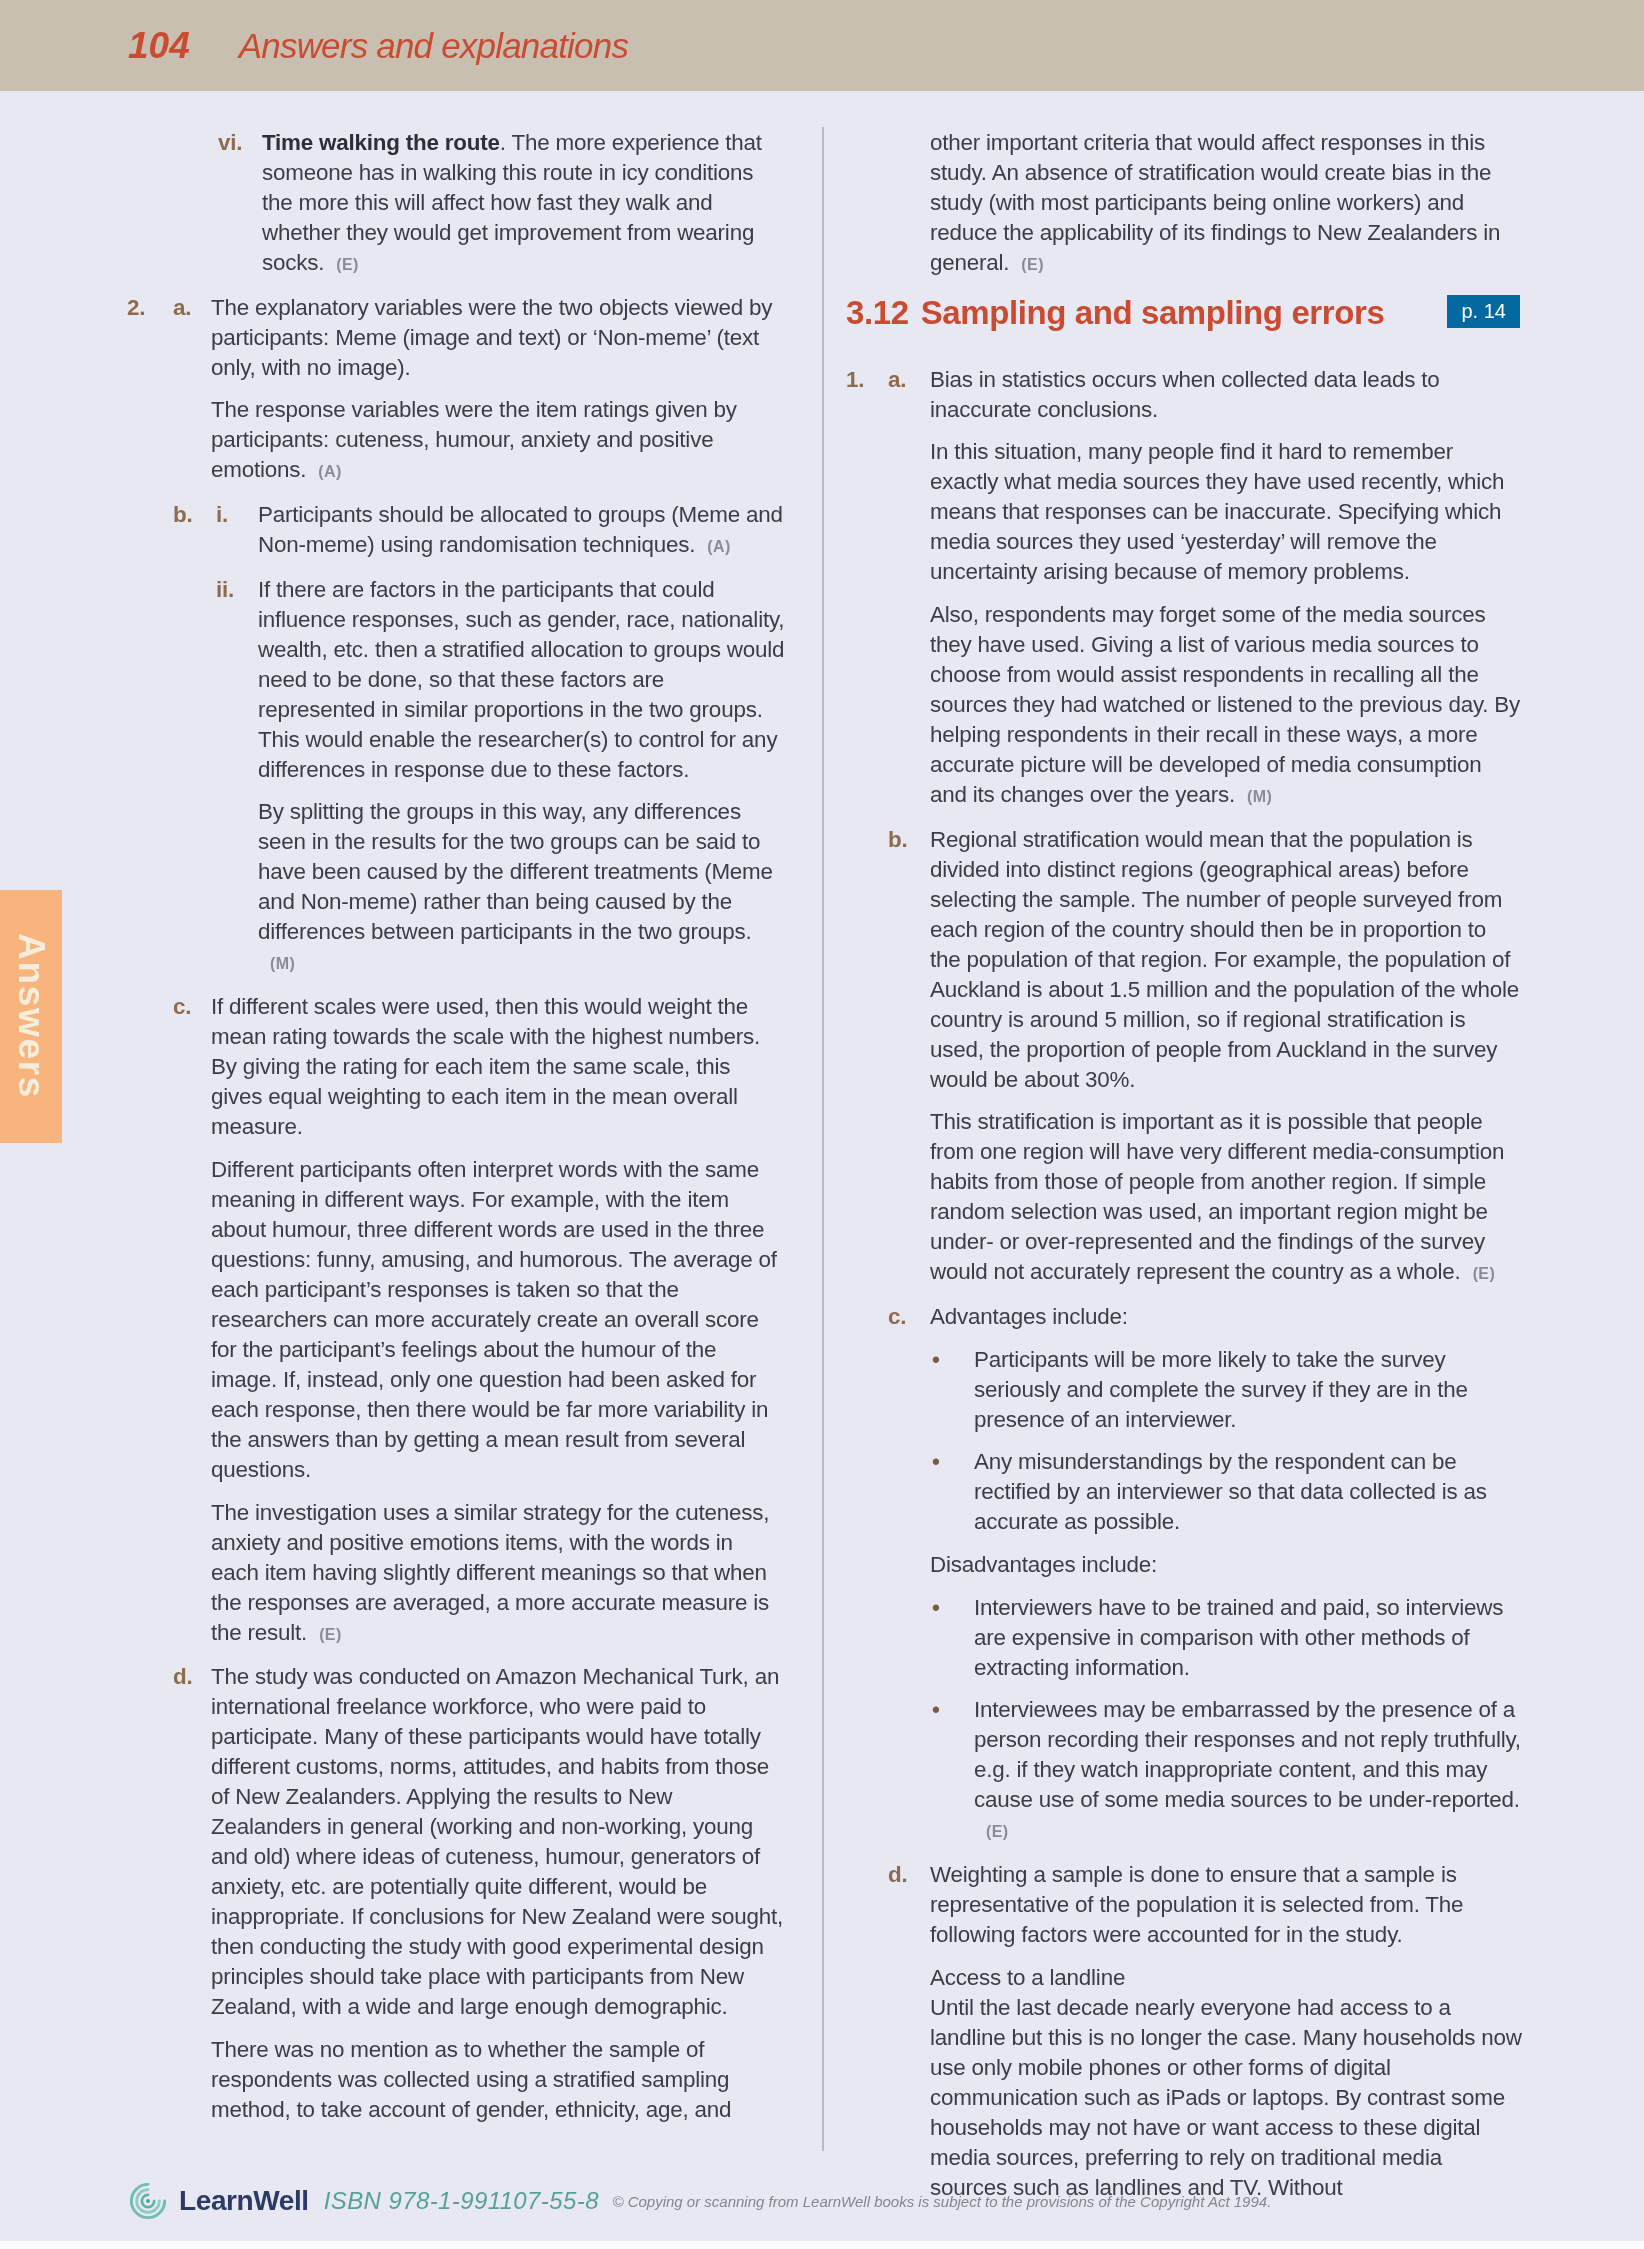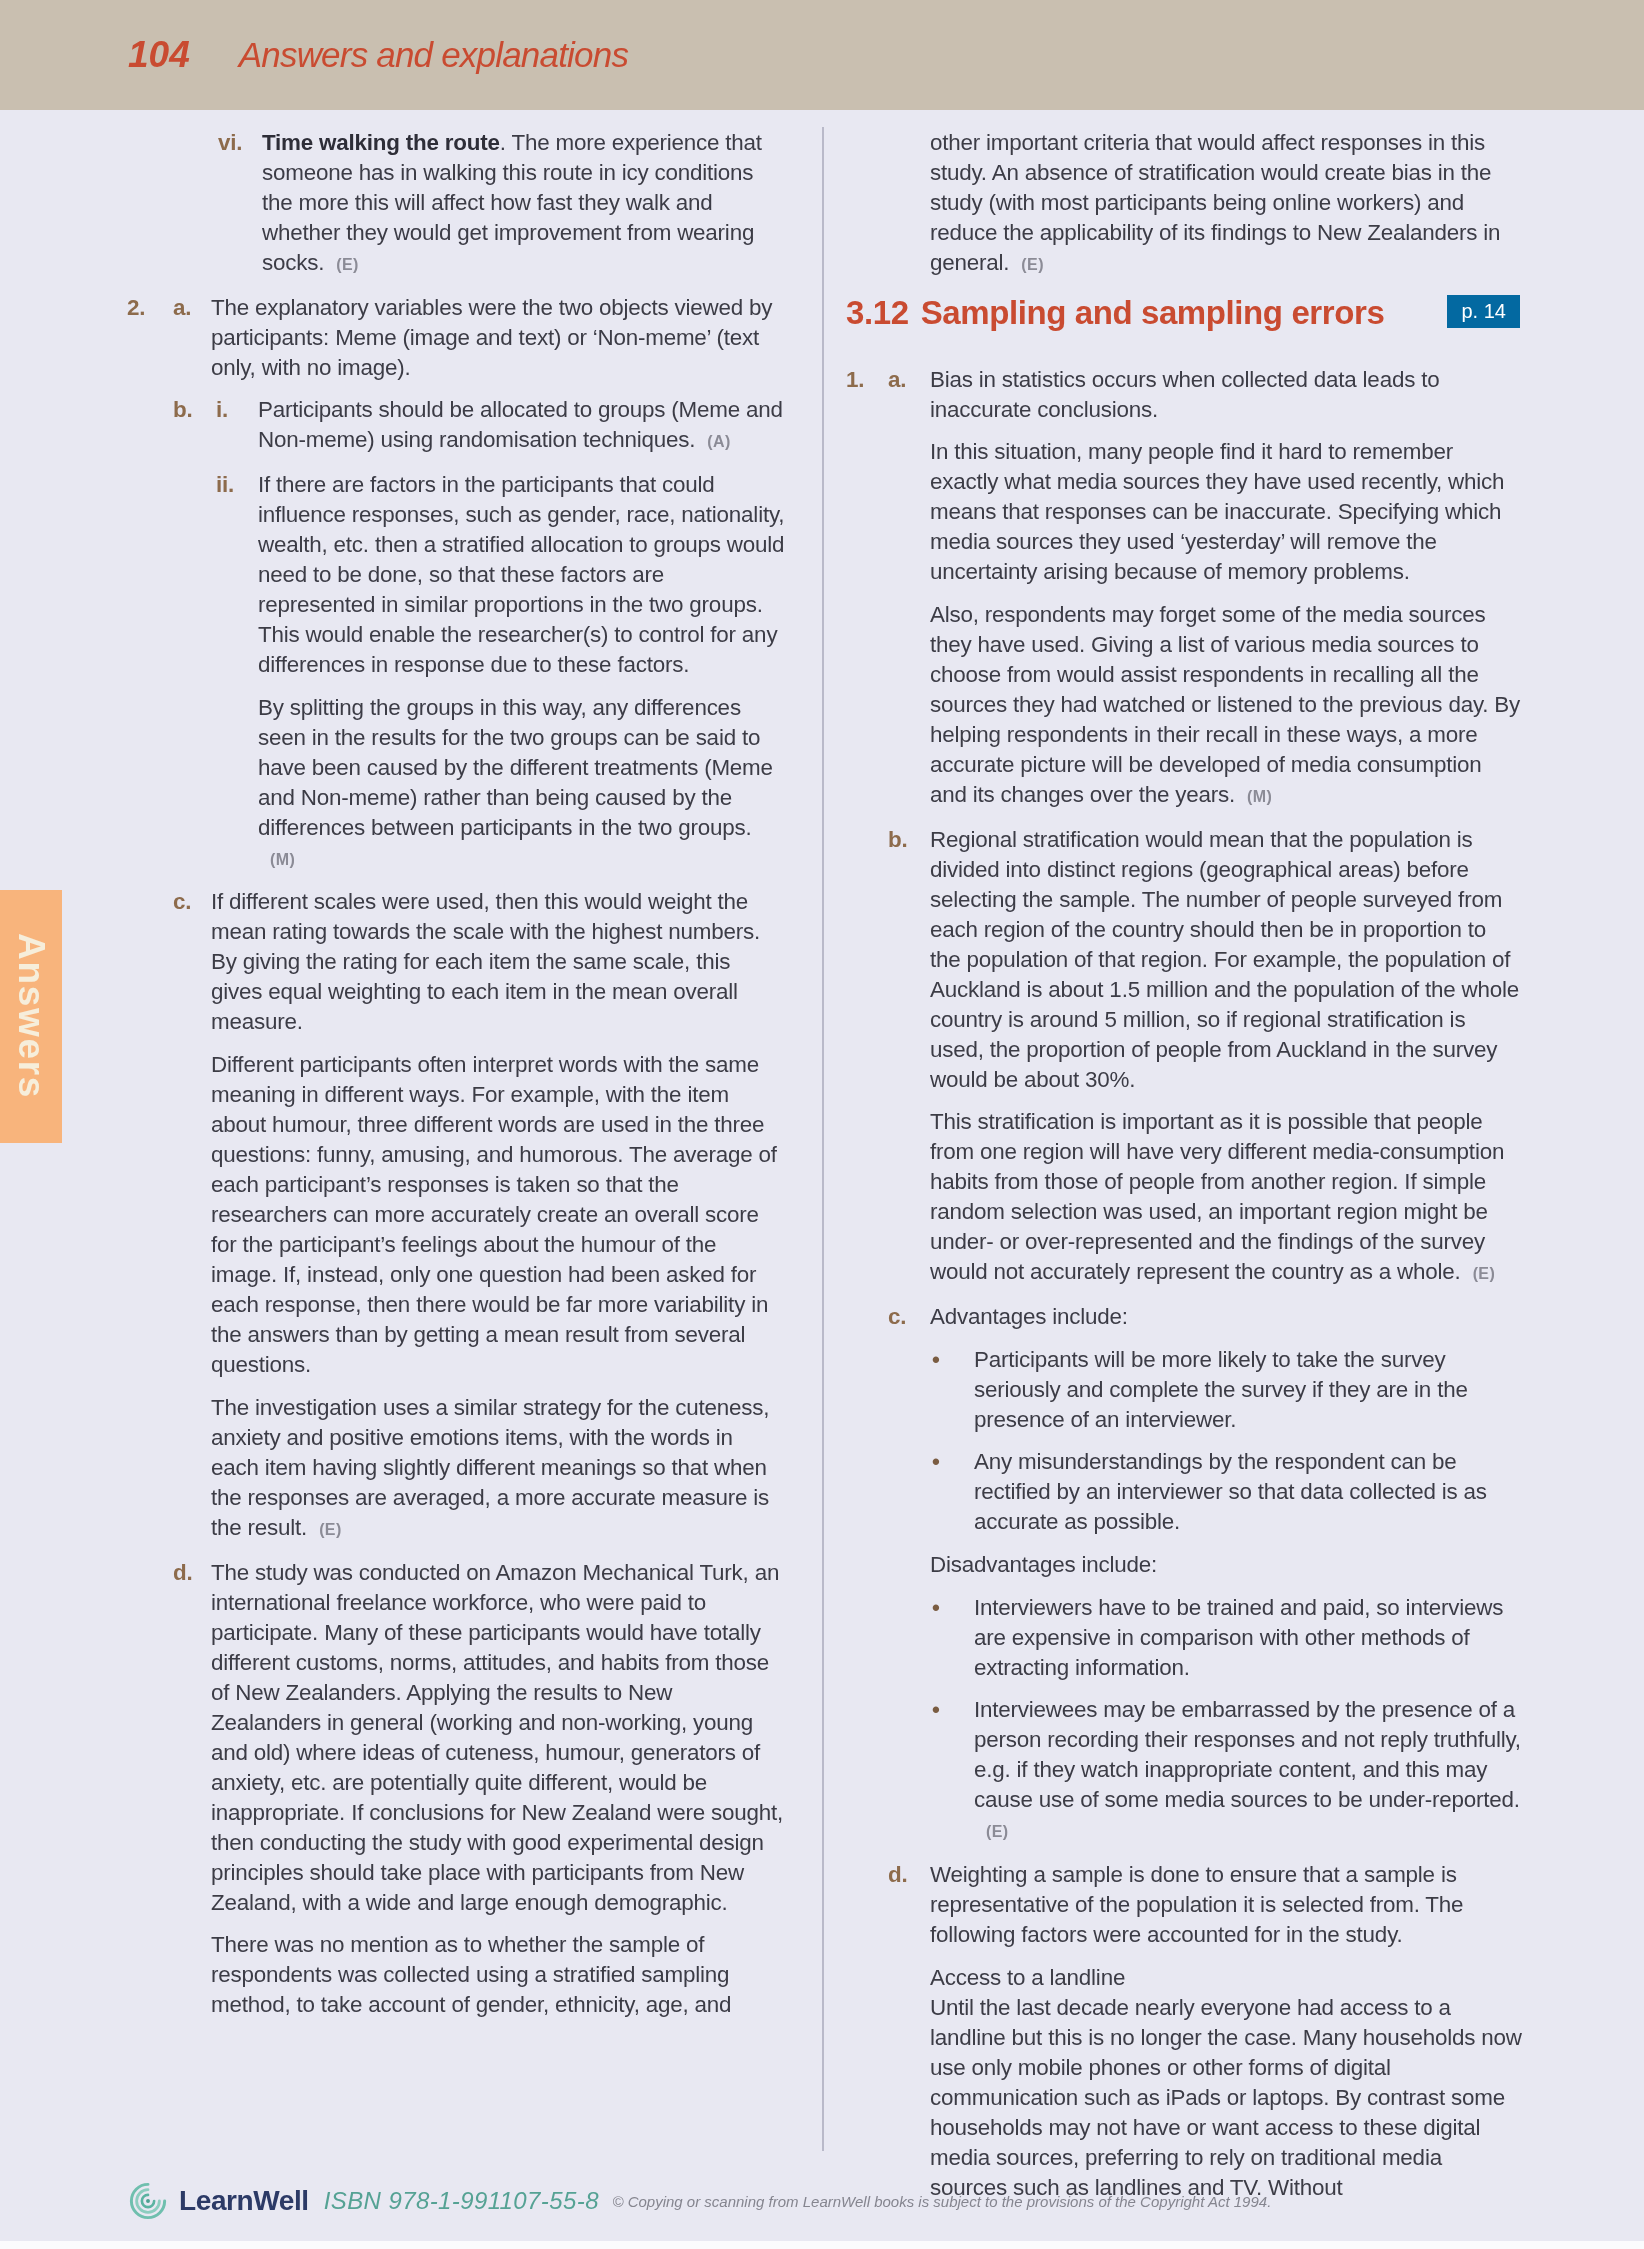--- a/index.html
+++ b/index.html
@@ -1,19 +1,19 @@
 <!DOCTYPE html>
 <html style="font-size:13.5px"><head>
 <meta charset="utf-8">
 <style>
   html,body{margin:0;padding:0;background:#555;}
   .page{position:relative;width:1644px;height:2250px;background:#e8e8f2;overflow:hidden;
         font-family:"Liberation Sans",sans-serif;color:#3c3c46;}
   
-  .header{position:absolute;top:0;left:0;width:100%;height:110px;background:#c9bfb0;
+  .header{position:absolute;top:0;left:0;width:100%;height:91px;background:#c9bfb0;
           display:flex;align-items:center;}
   .page-num{margin-left:128px;font-size:37px;font-weight:bold;font-style:italic;color:#c94b31;}
   .page-title{margin-left:49px;font-size:35px;font-style:italic;color:#c94b31;letter-spacing:-0.8px;}
   
   .col{position:absolute;top:128px;}
   .col-left{left:127px;width:659px;}
   .col-right{left:846px;width:676px;}
   .col-divider{position:absolute;left:822px;top:127px;width:1.7px;height:2024px;background:#b9b9c9;}
   .para{position:relative;margin:0 0 12.7px 0;font-size:22.4px;line-height:30px;letter-spacing:-0.2px;}
   .para.tight{margin-bottom:0;}
@@ -50,20 +50,21 @@
 
   <div class="answers-tab">
     <span>Answers</span>
   </div>
 
   <div class="col-divider"></div>
 
   <div class="col col-left" id="col-left">
       <div class="para" style="padding-left: 135px;"><span class="marker" style="left: 91px;">vi.</span><span class="bold-lead">Time walking the route</span>. The more experience that someone has in walking this route in icy conditions the more this will affect how fast they walk and whether they would get improvement from wearing socks.<span class="code">(E)</span></div>
       <div class="para" style="padding-left: 84px;"><span class="marker" style="left: 0px;">2.</span><span class="marker" style="left: 46px;">a.</span>The explanatory variables were the two objects viewed by participants: Meme (image and text) or ‘Non-meme’ (text only, with no image).</div>
+      <div class="para" style="padding-left: 84px;">The response variables were the item ratings given by participants: cuteness, humour, anxiety and positive emotions.<span class="code">(A)</span></div>
       <div class="para" style="padding-left: 131px;"><span class="marker" style="left: 46px;">b.</span><span class="marker" style="left: 89px;">i.</span>Participants should be allocated to groups (Meme and Non-meme) using randomisation techniques.<span class="code">(A)</span></div>
       <div class="para" style="padding-left: 131px;"><span class="marker" style="left: 89px;">ii.</span>If there are factors in the participants that could influence responses, such as gender, race, nationality, wealth, etc. then a stratified allocation to groups would need to be done, so that these factors are represented in similar proportions in the two groups. This would enable the researcher(s) to control for any differences in response due to these factors.</div>
       <div class="para" style="padding-left: 131px;">By splitting the groups in this way, any differences seen in the results for the two groups can be said to have been caused by the different treatments (Meme and Non-meme) rather than being caused by the differences between participants in the two groups.<span class="code">(M)</span></div>
       <div class="para" style="padding-left: 84px;"><span class="marker" style="left: 46px;">c.</span>If different scales were used, then this would weight the mean rating towards the scale with the highest numbers. By giving the rating for each item the same scale, this gives equal weighting to each item in the mean overall measure.</div>
       <div class="para" style="padding-left: 84px;">Different participants often interpret words with the same meaning in different ways. For example, with the item about humour, three different words are used in the three questions: funny, amusing, and humorous. The average of each participant’s responses is taken so that the researchers can more accurately create an overall score for the participant’s feelings about the humour of the image. If, instead, only one question had been asked for each response, then there would be far more variability in the answers than by getting a mean result from several questions.</div>
       <div class="para" style="padding-left: 84px;">The investigation uses a similar strategy for the cuteness, anxiety and positive emotions items, with the words in each item having slightly different meanings so that when the responses are averaged, a more accurate measure is the result.<span class="code">(E)</span></div>
       <div class="para" style="padding-left: 84px;"><span class="marker" style="left: 46px;">d.</span>The study was conducted on Amazon Mechanical Turk, an international freelance workforce, who were paid to participate. Many of these participants would have totally different customs, norms, attitudes, and habits from those of New Zealanders. Applying the results to New Zealanders in general (working and non-working, young and old) where ideas of cuteness, humour, generators of anxiety, etc. are potentially quite different, would be inappropriate. If conclusions for New Zealand were sought, then conducting the study with good experimental design principles should take place with participants from New Zealand, with a wide and large enough demographic.</div>
       <div class="para" style="padding-left: 84px;">There was no mention as to whether the sample of respondents was collected using a stratified sampling method, to take account of gender, ethnicity, age, and</div>
     </div>
   <div class="col col-right" id="col-right">

